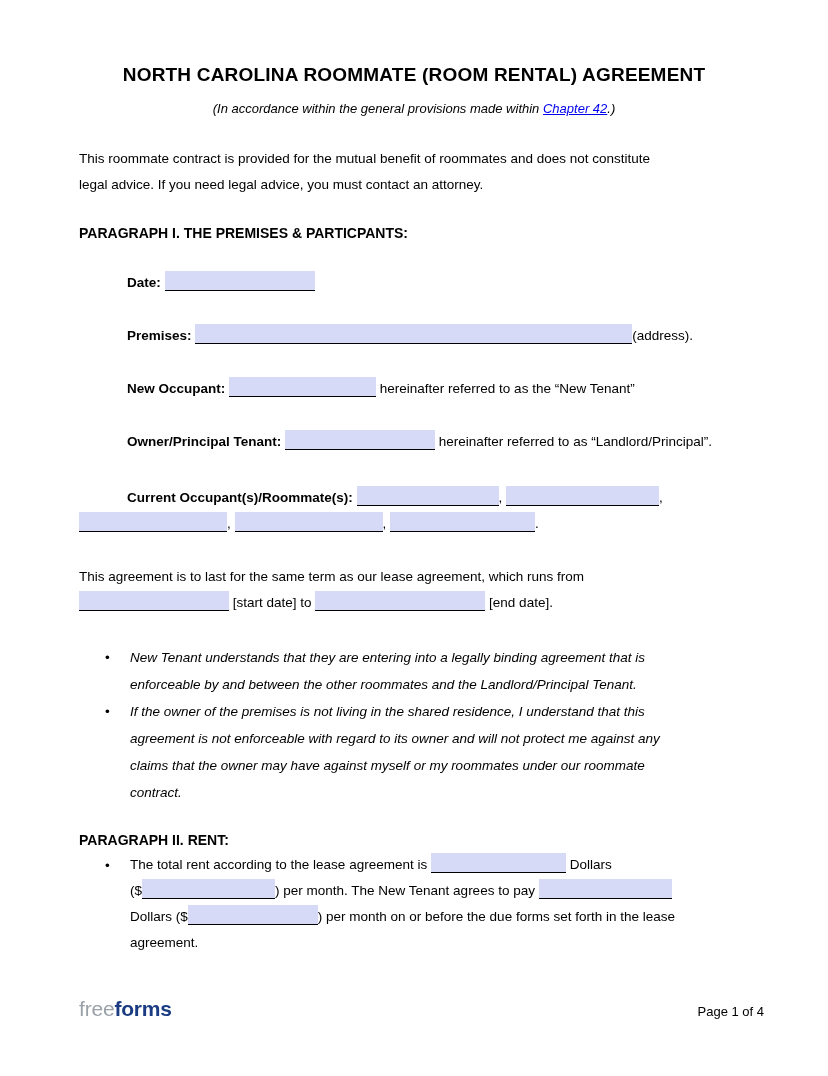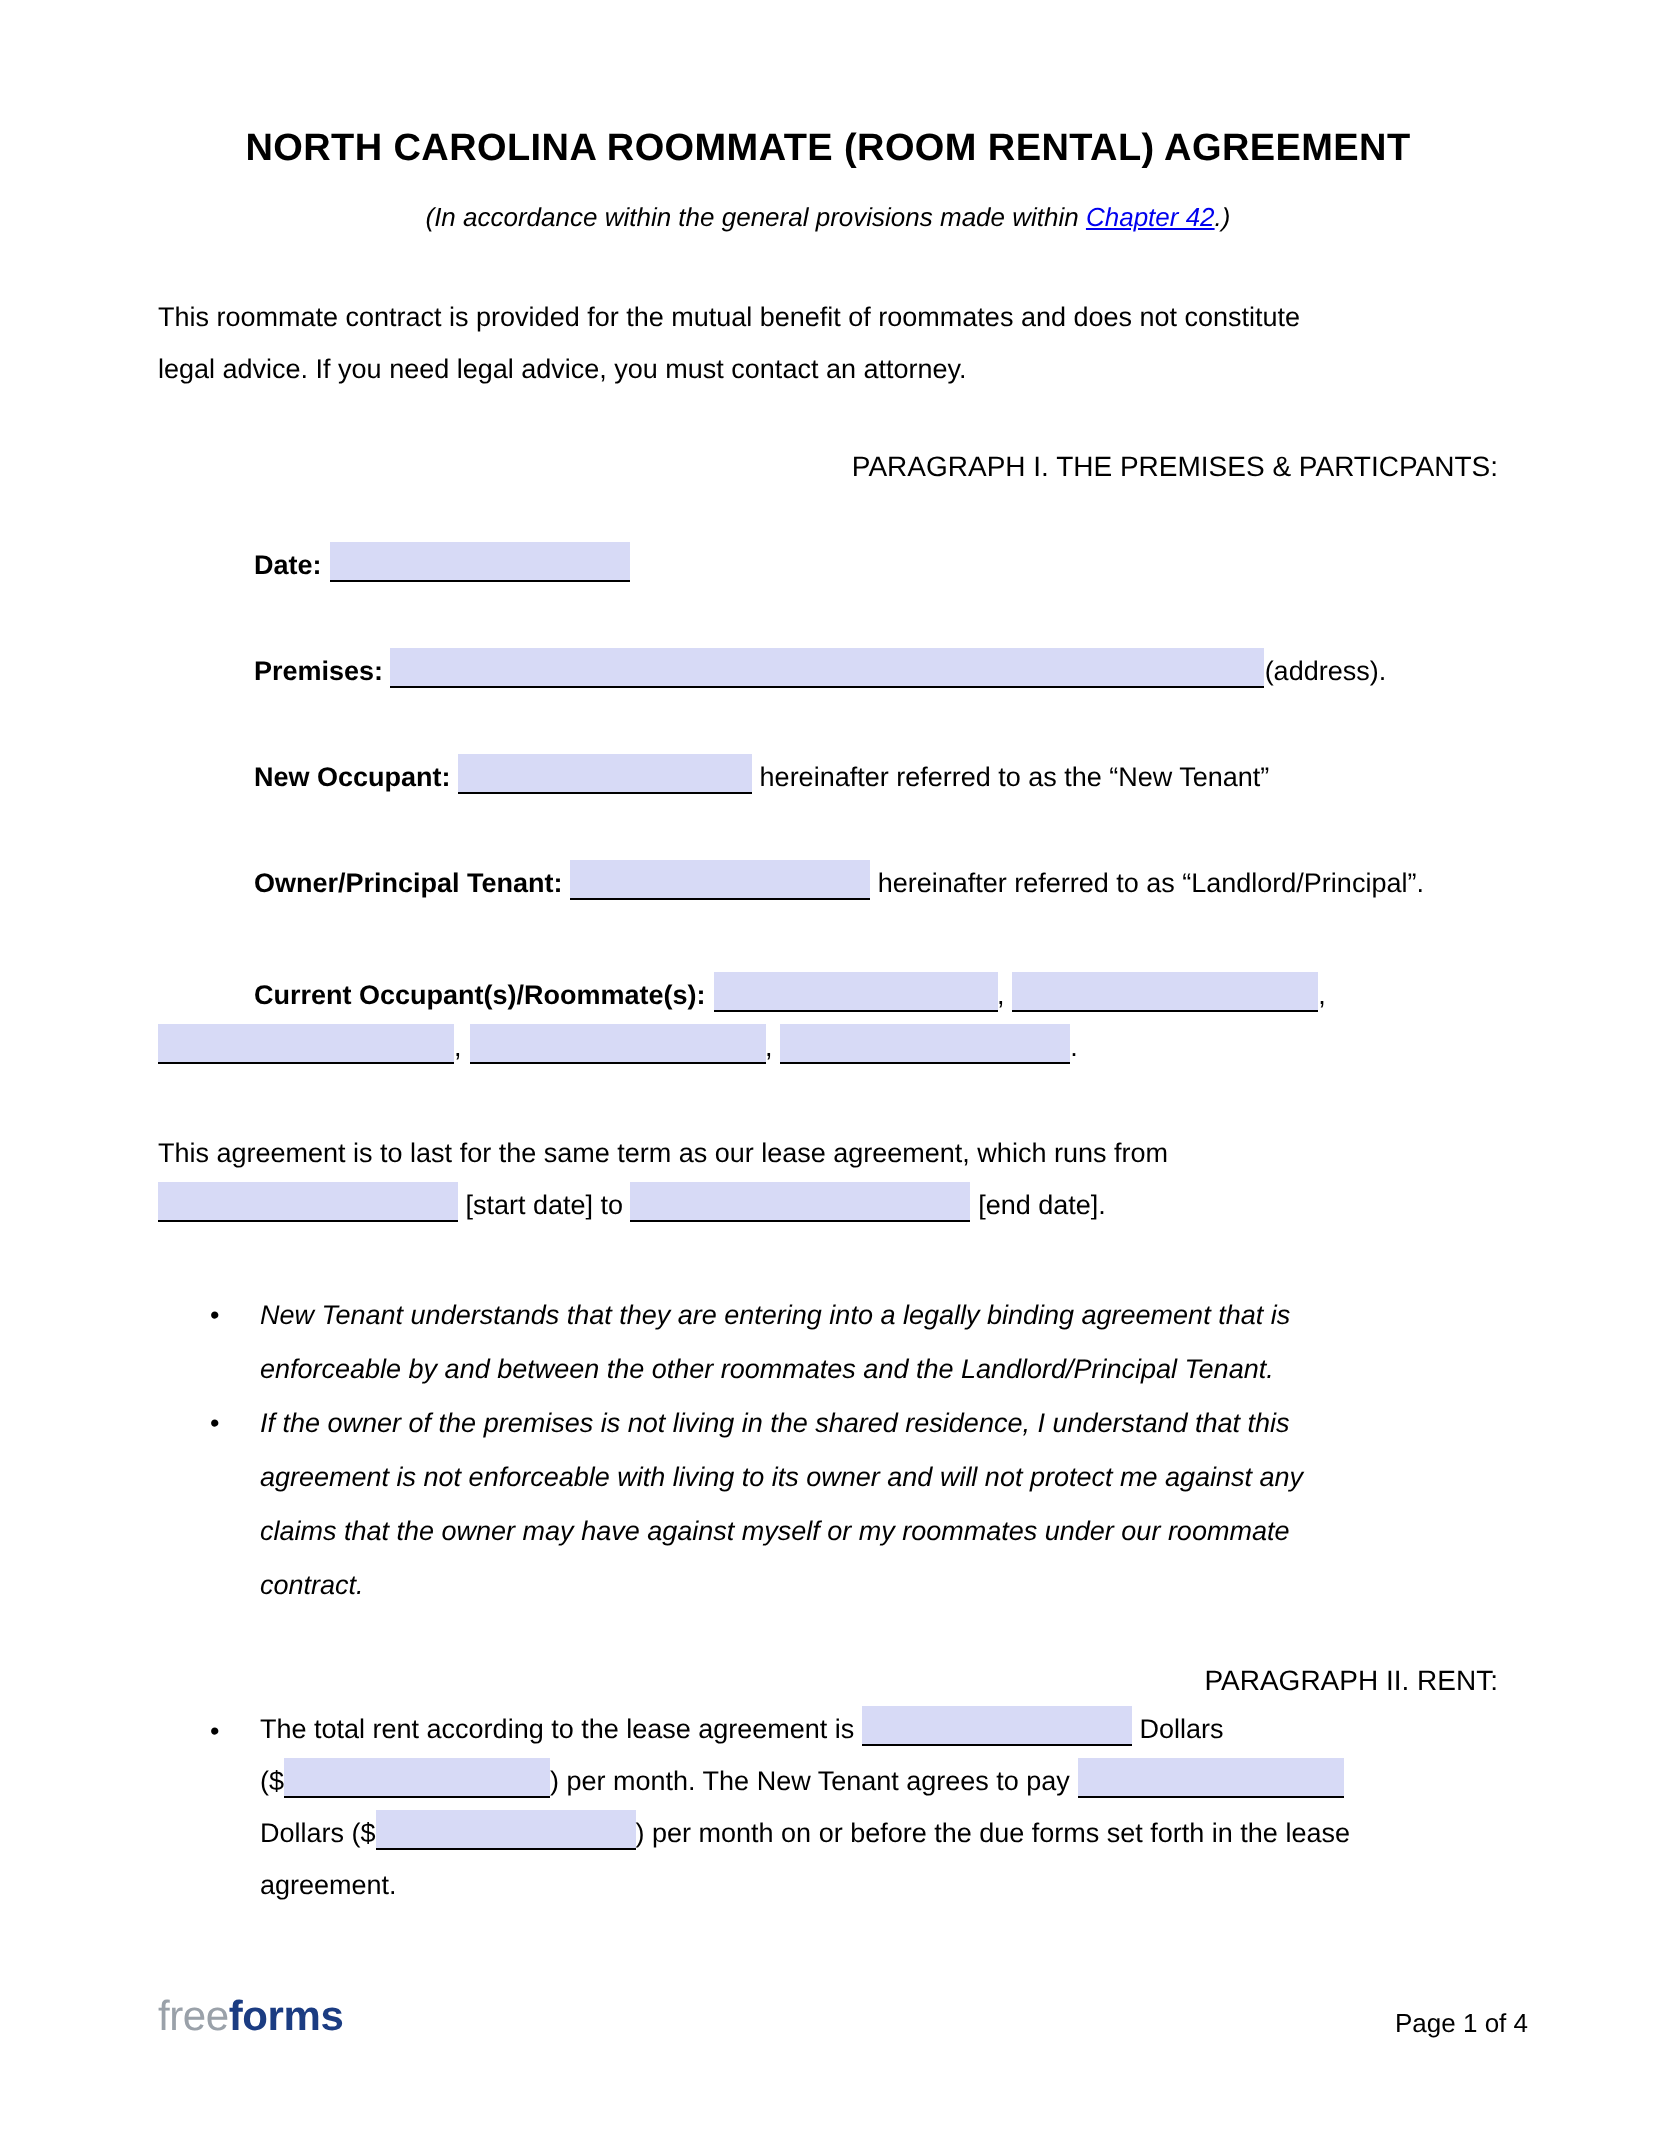--- a/index.html
+++ b/index.html
@@ -17,21 +17,21 @@
     text-align:center;font-weight:bold;font-size:19px;line-height:23px;
     margin:0 0 14px 0;letter-spacing:.2px;
   }
   .subtitle{
     text-align:center;font-style:italic;font-size:13px;line-height:17px;
     margin:0 0 29px 0;
   }
   .link{color:#0000ee;text-decoration:underline;cursor:pointer;}
   .line{line-height:26px;white-space:nowrap;}
   .intro{margin:0 0 27px 0;}
-  .heading{font-weight:normal;font-size:14px;line-height:17px;margin:0;text-align:right;}
+  .heading{font-weight:bold;font-size:14px;line-height:17px;margin:0;}
   .h1{margin-bottom:28px;}
   .h2{margin-top:26px;margin-bottom:3px;}
   b.lbl{font-weight:bold;padding-left:48px;}
   .row{line-height:26px;margin-top:27px;white-space:nowrap;}
   .row.first{margin-top:0;}
   .group{margin-top:30px;}
   .group .line{margin-top:0;}
   .blank{
     display:inline-block;
     background:#d7daf6;
@@ -127,21 +127,21 @@
       <span class="dot">•</span>
       <div class="btext">
         <div class="bline">New Tenant understands that they are entering into a legally binding agreement that is</div>
         <div class="bline">enforceable by and between the other roommates and the Landlord/Principal Tenant.</div>
       </div>
     </div>
     <div class="bullet">
       <span class="dot">•</span>
       <div class="btext">
         <div class="bline">If the owner of the premises is not living in the shared residence, I understand that this</div>
-        <div class="bline">agreement is not enforceable with living to its owner and will not protect me against any</div>
+        <div class="bline">agreement is not enforceable with regard to its owner and will not protect me against any</div>
         <div class="bline">claims that the owner may have against myself or my roommates under our roommate</div>
         <div class="bline">contract.</div>
       </div>
     </div>
   </div>
 
   <div class="heading h2">PARAGRAPH II. RENT:</div>
 
   <div class="rentlist">
     <div class="bullet">

